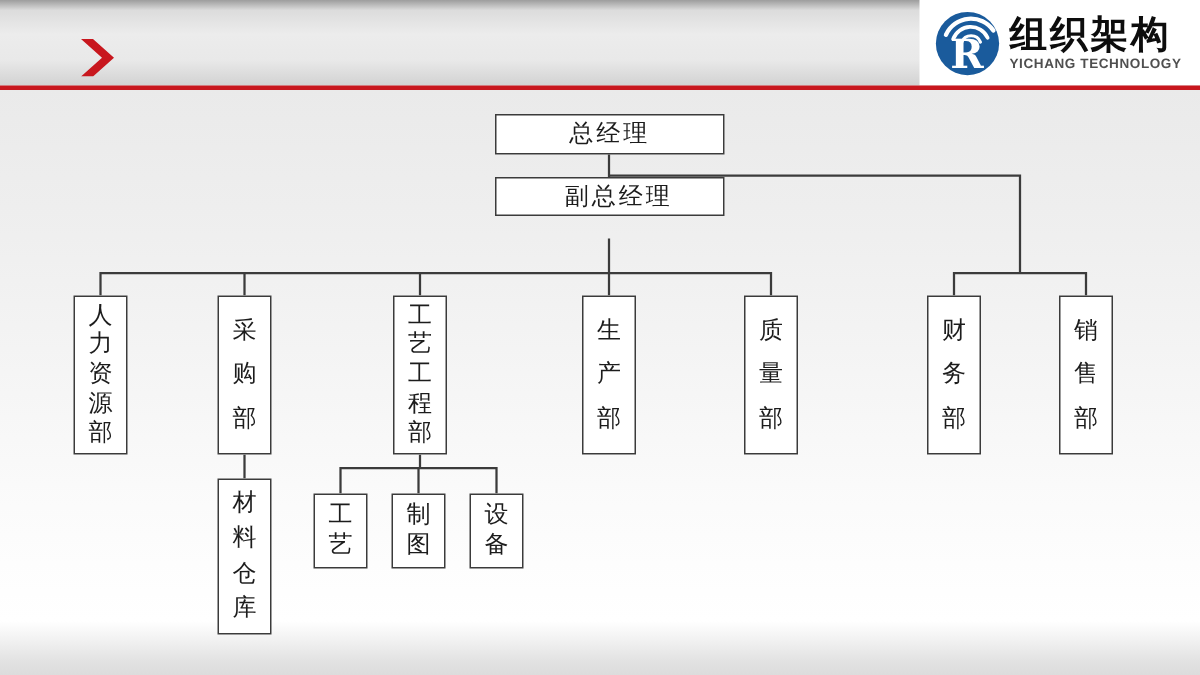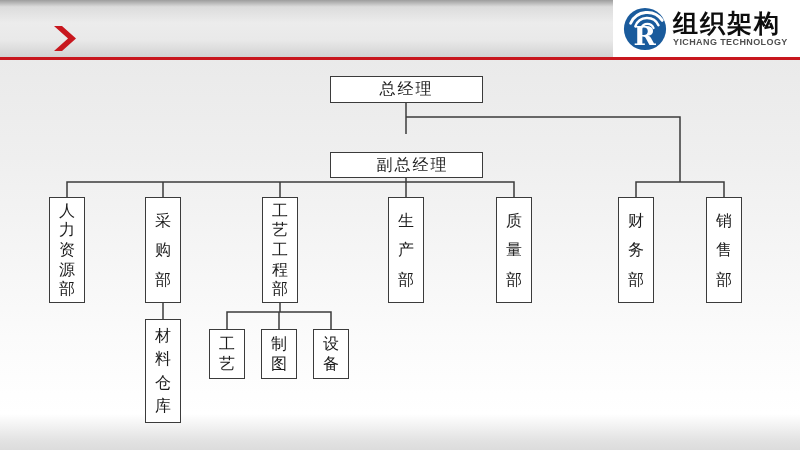--- a/index.html
+++ b/index.html
@@ -72,21 +72,21 @@
         <path d="M163,182 V197"></path>
         <path d="M280,182 V197"></path>
         <path d="M163,303 V319"></path>
         <path d="M280,303 V312"></path>
         <path d="M227,329 V312 H331 V329"></path>
         <path d="M279,312 V329"></path>
       </g>
     </svg>
 
   <div class="node horizontal" style="left: 330px; top: 16px; width: 153px; height: 27px;">总经理</div>
-      <div class="node horizontal" style="left: 330px; top: 92px; width: 153px; height: 26px; padding-left: 12px;">副总经理</div>
+      <div class="node horizontal" style="left: 330px; top: 58px; width: 153px; height: 26px; padding-left: 12px;">副总经理</div>
       <div class="node vertical" style="left: 49px; top: 137px; width: 36px; height: 106px;">
         <span>人</span>
         <span>力</span>
         <span>资</span>
         <span>源</span>
         <span>部</span>
       </div>
       <div class="node vertical" style="left: 145px; top: 137px; width: 36px; height: 106px;">
         <span>采</span>
         <span>购</span>

